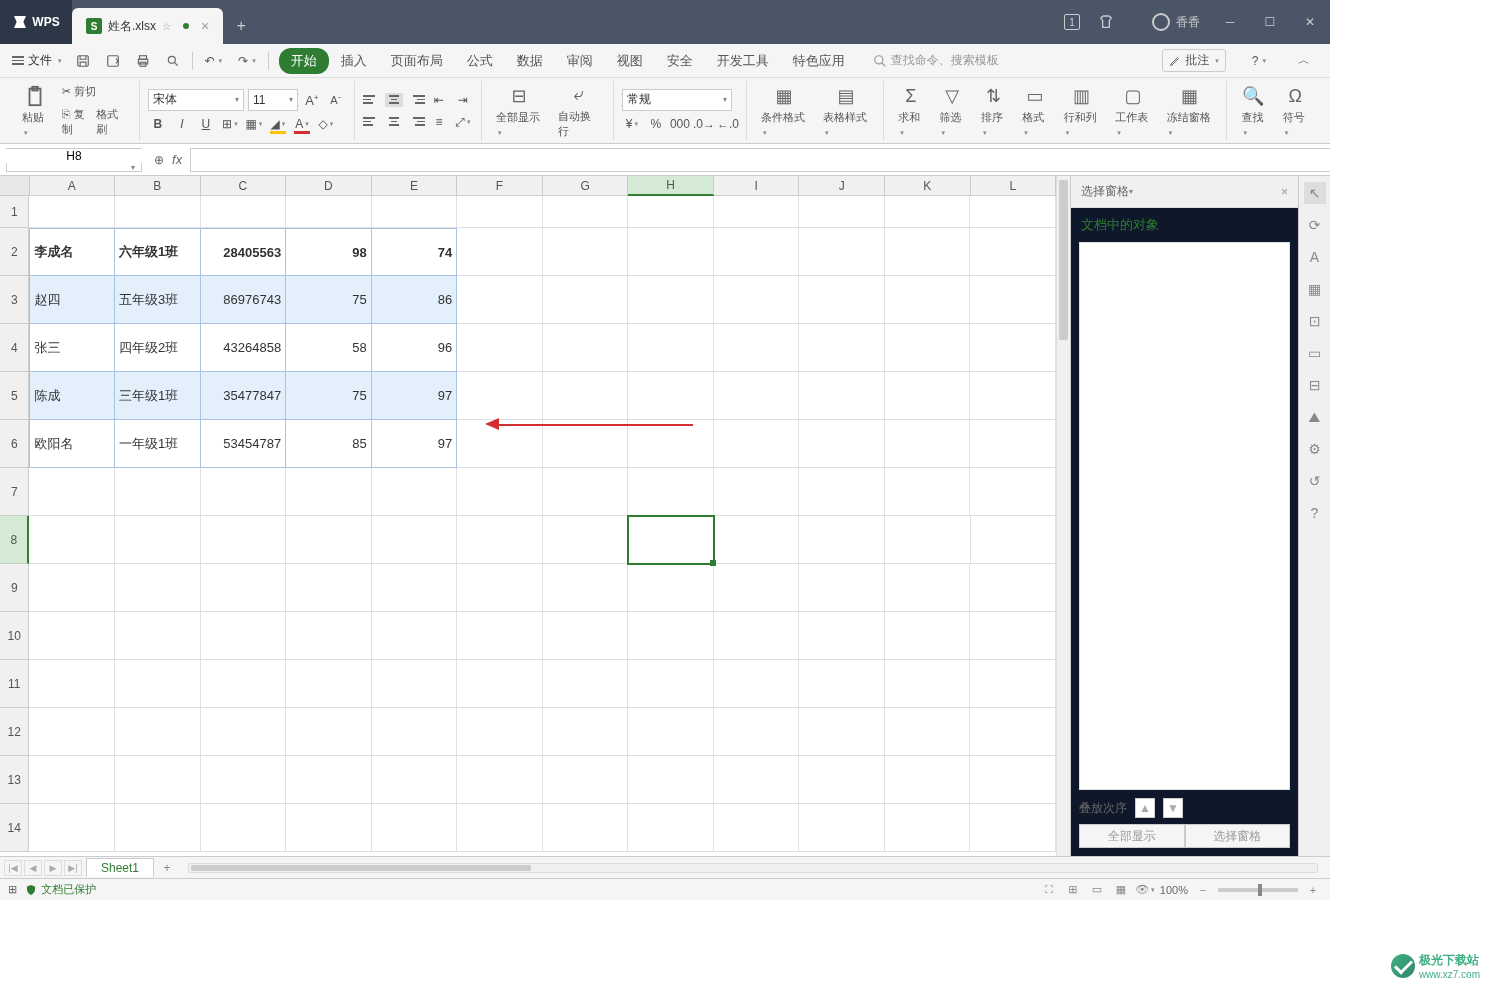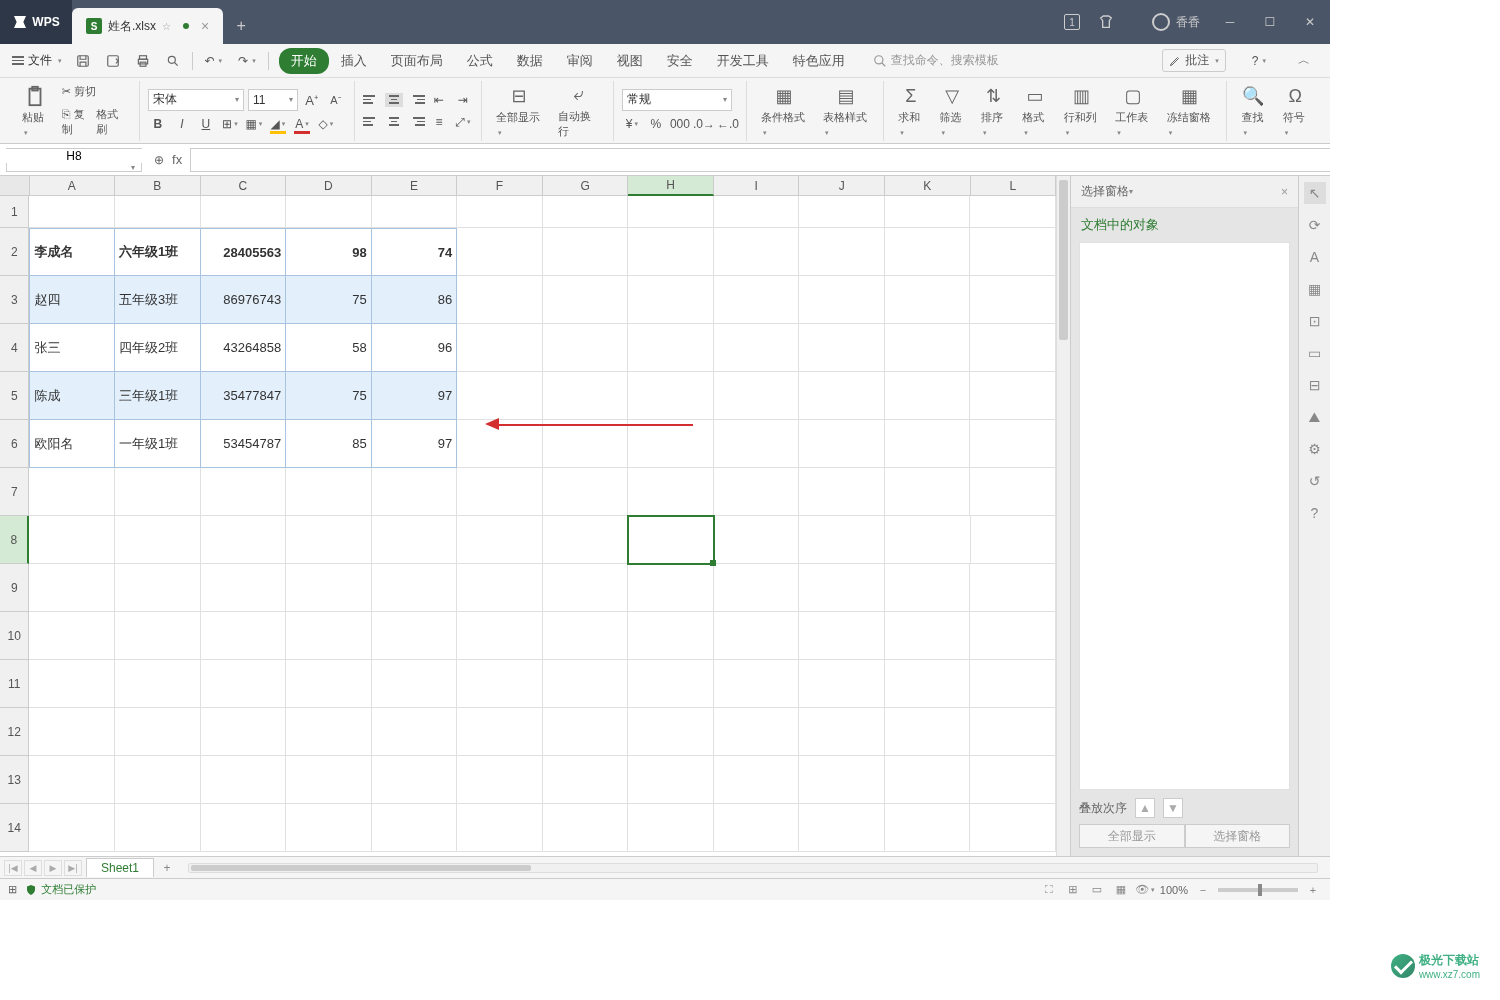--- a/index.html
+++ b/index.html
@@ -61,21 +61,21 @@
 .color-underline::after{content:'';position:absolute;bottom:-1px;left:2px;right:2px;height:3px;}
 .color-underline.yellow::after{background:#ffc107;}
 .color-underline.red::after{background:#d32f2f;}
 
 
 .formula-bar-row{height:32px;border-bottom:1px solid #ccc;display:flex;align-items:center;background:#fff;}
 .name-box{width:136px;height:24px;border:1px solid #ccc;display:flex;align-items:center;padding:0 6px;margin-left:6px;flex-direction:column;}
 .name-box input{border:none;outline:none;flex:1;text-align:center;font-size:12px;}
 .name-box .caret{margin-left:auto;}
 .fx-area{display:flex;align-items:center;gap:8px;margin-left:12px;flex:1;}
-.fx-icon{color:#666;font-size:13px;}
+.fx-icon{font-style:italic;color:#666;font-size:13px;}
 .formula-input{flex:1;height:24px;border:1px solid #ccc;border-right:none;padding:0 6px;margin-right:0;}
 
 
 .main{display:flex;height:calc(100% - 44px - 34px - 66px - 32px - 22px - 22px);position:relative;}
 .grid-area{flex:1;overflow:hidden;position:relative;display:flex;flex-direction:column;}
 .col-headers{display:flex;height:20px;background:#f0f0f0;}
 .corner{width:30px;height:20px;background:#e8e8e8;border-right:1px solid #ccc;border-bottom:1px solid #ccc;}
 .col-header{width:87px;border-right:1px solid #ccc;border-bottom:1px solid #ccc;display:flex;align-items:center;justify-content:center;background:#f0f0f0;color:#555;font-size:12px;}
 .col-header.active{background:#d4ead4;border-bottom:2px solid #2e7d32;}
 .grid-body{flex:1;overflow:hidden;position:relative;}
@@ -90,21 +90,21 @@
 .data-cell.left{border-left:1px solid #a8c4e0;}
 .data-cell.bold{font-weight:bold;}
 .data-cell.highlight{background:#e3effb;}
 .selected-cell{outline:2px solid #2e7d32;outline-offset:-1px;position:relative;}
 .selected-cell::after{content:'';position:absolute;right:-3px;bottom:-3px;width:6px;height:6px;background:#2e7d32;}
 .arrow-annotation{position:absolute;left:485px;top:222px;pointer-events:none;}
 .arrow-line{width:200px;height:2px;background:#d32f2f;position:absolute;top:6px;left:8px;}
 .arrow-head{width:0;height:0;border-top:6px solid transparent;border-bottom:6px solid transparent;border-right:14px solid #d32f2f;position:absolute;left:0;top:0;}
 
 
-.right-panel{width:228px;border-left:1px solid #ccc;background:#e5e5e5;display:flex;flex-direction:column;}
+.right-panel{width:228px;border-left:1px solid #ccc;background:#0f172a;display:flex;flex-direction:column;}
 .panel-header{height:32px;display:flex;align-items:center;padding:0 10px;border-bottom:1px solid #ddd;justify-content:space-between;color:#666;background:#f0f0f0;}
 .panel-title{color:#2e7d32;padding:8px 10px;font-size:13px;}
 .panel-body{flex:1;background:#fff;margin:0 8px;border:1px solid #e0e0e0;}
 .panel-footer{padding:8px;display:flex;flex-direction:column;gap:6px;}
 .stack-order{display:flex;align-items:center;gap:8px;font-size:12px;color:#666;}
 .stack-btn{width:20px;height:20px;border:1px solid #ccc;background:#fff;display:flex;align-items:center;justify-content:center;color:#aaa;}
 .footer-btns{display:flex;}
 .footer-btn{flex:1;height:24px;border:1px solid #ccc;background:#f5f5f5;color:#999;display:flex;align-items:center;justify-content:center;font-size:12px;}
 
 

